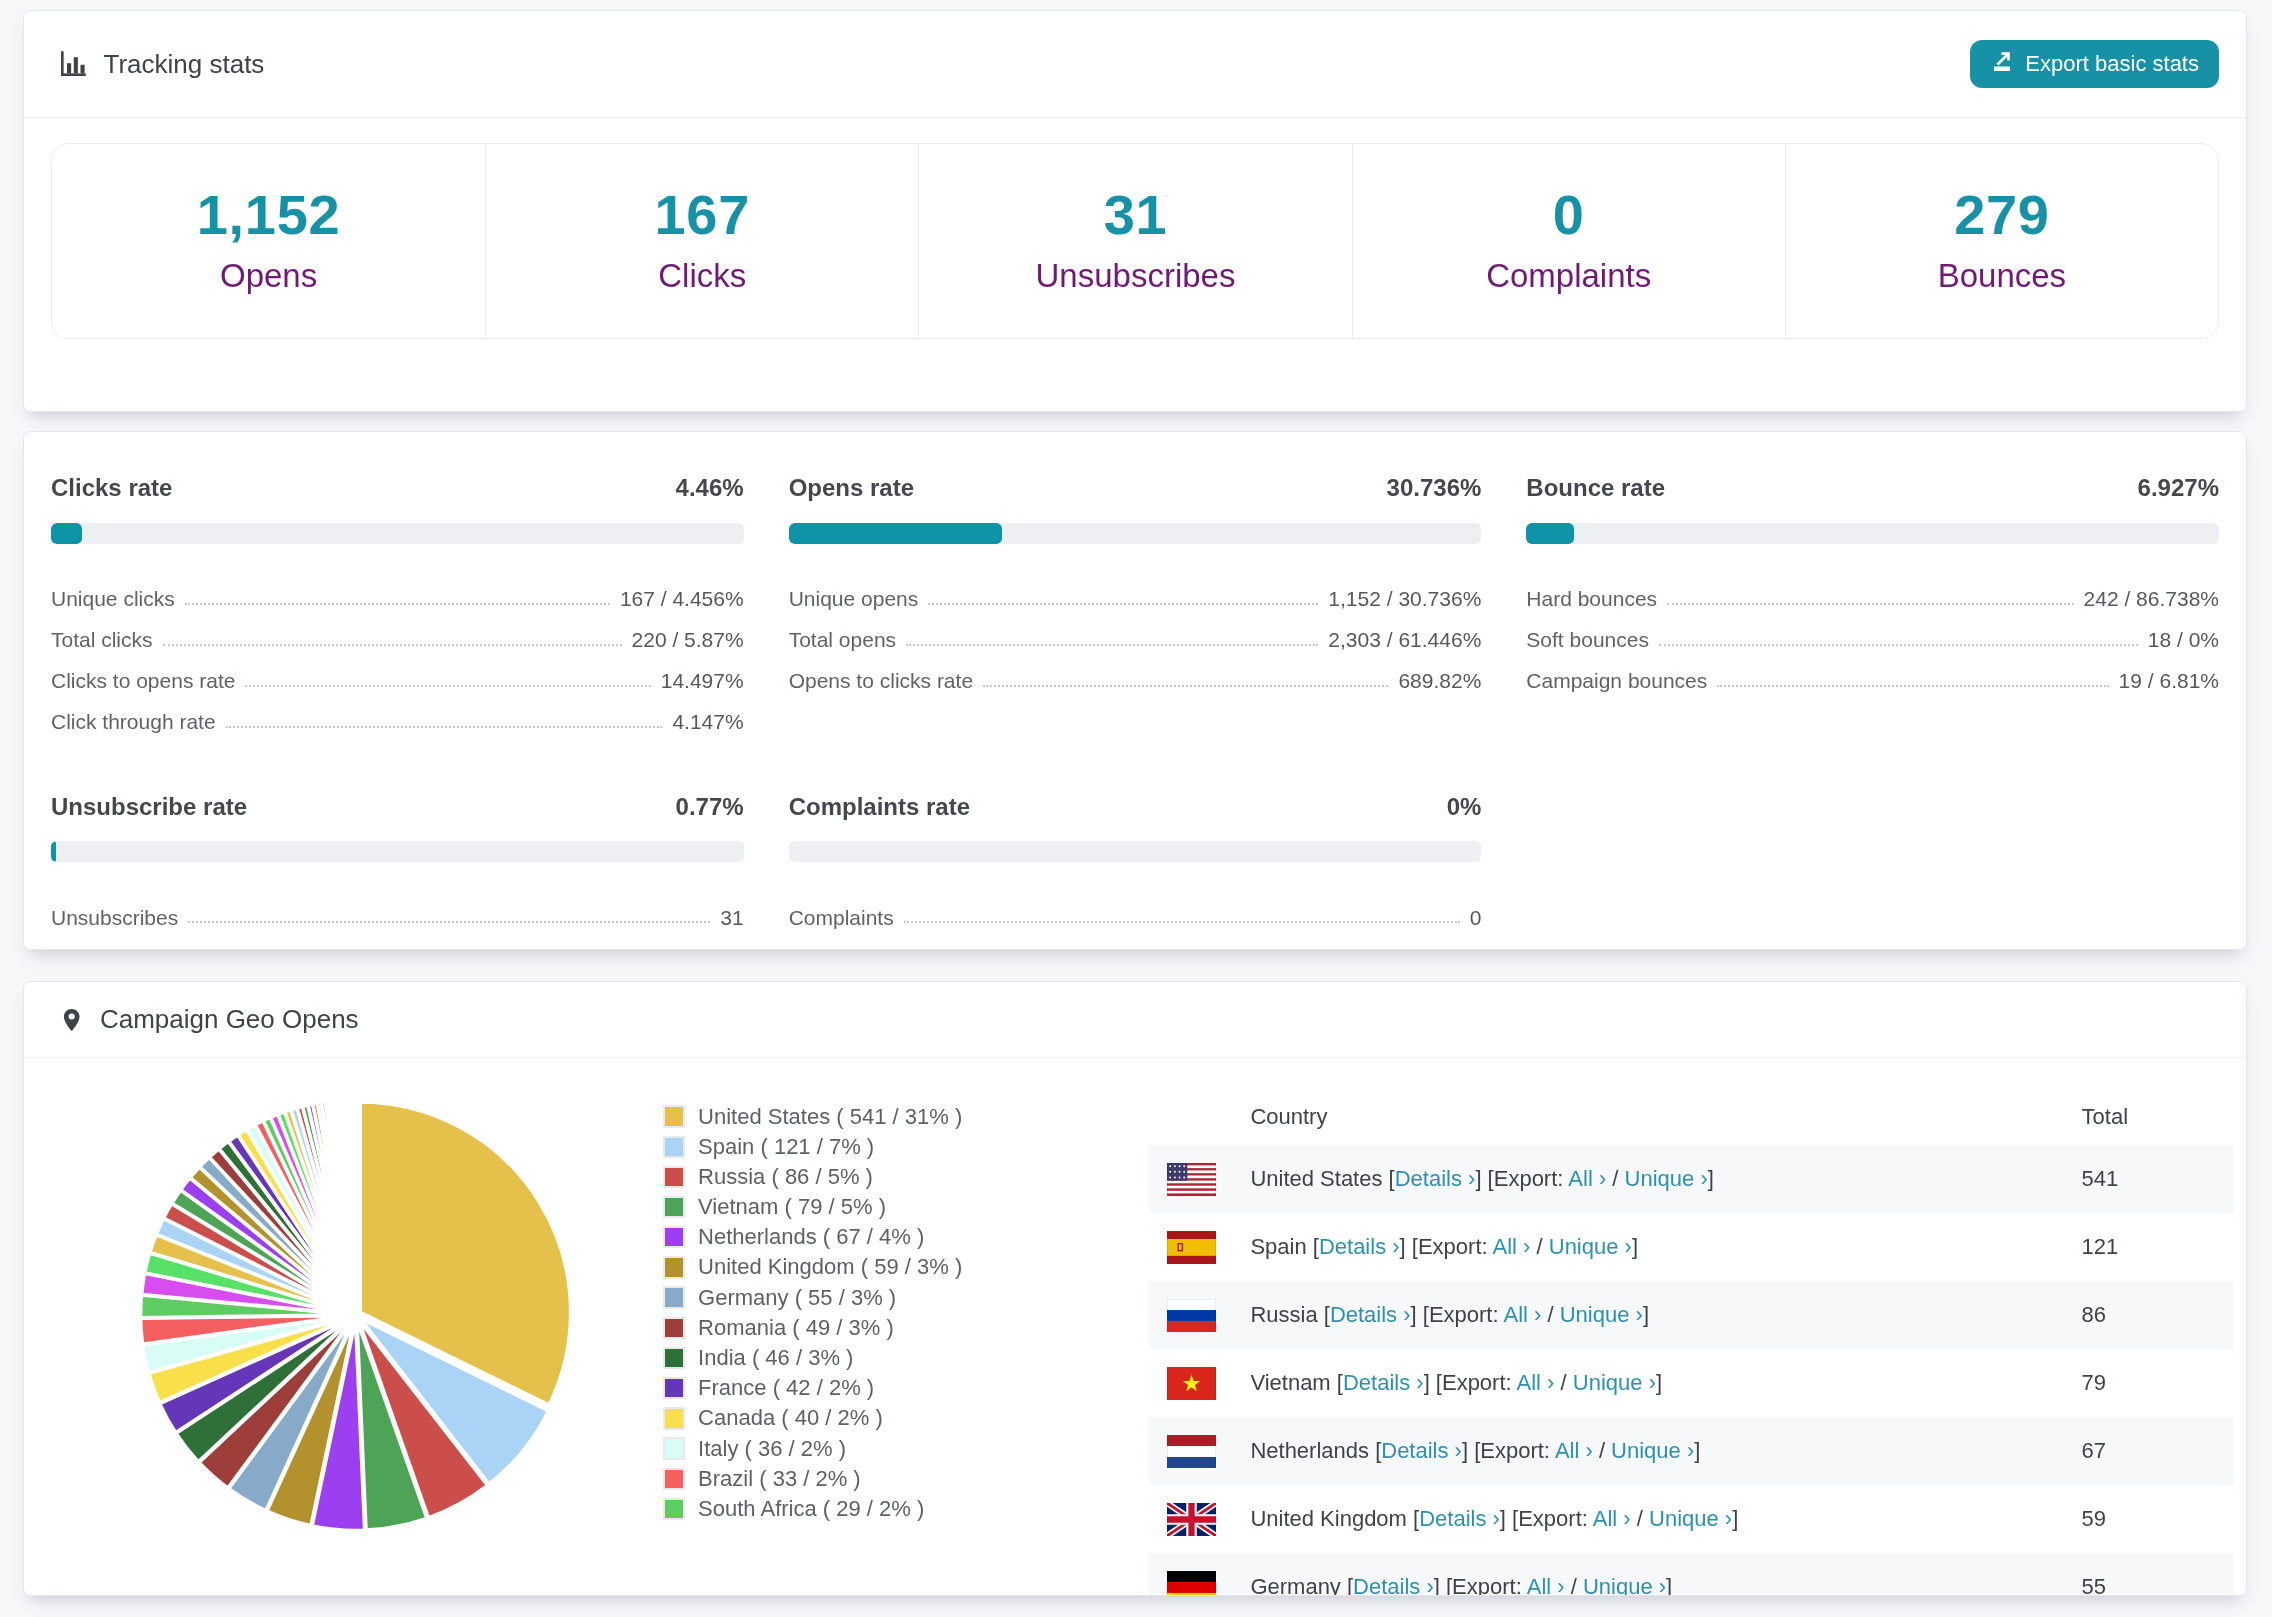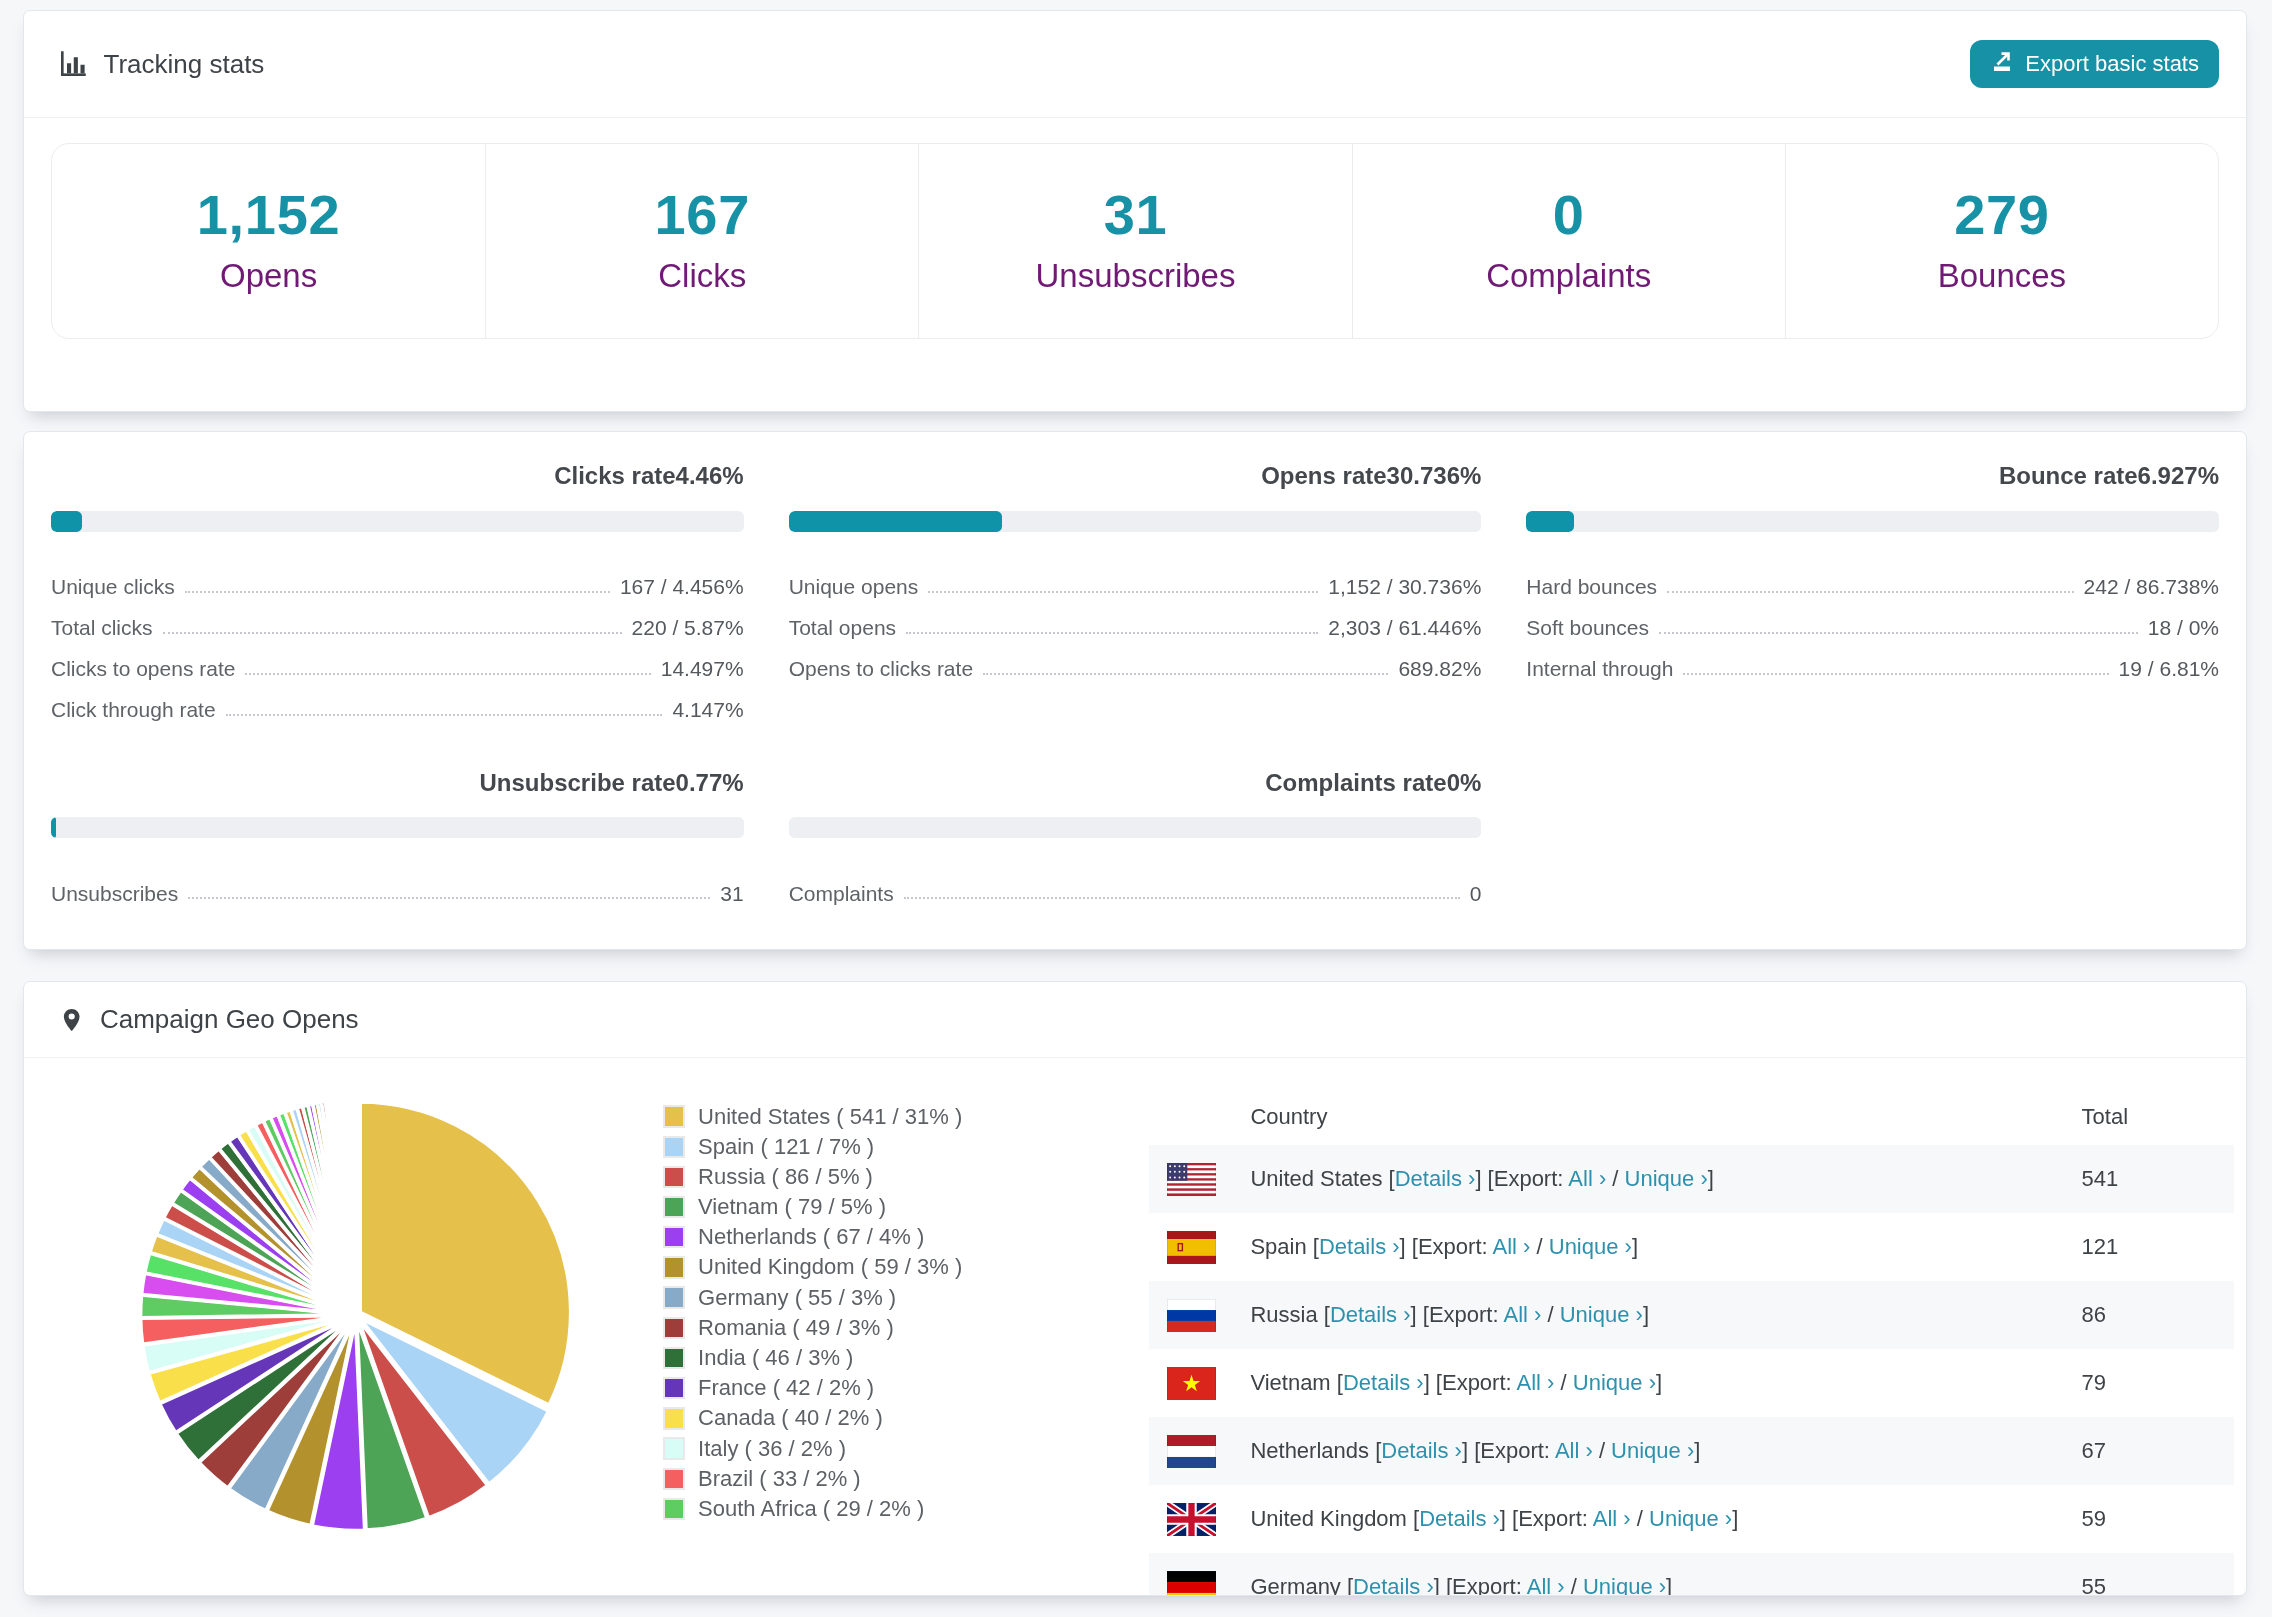--- a/index.html
+++ b/index.html
@@ -44,22 +44,22 @@
   .stat-cell + .stat-cell{border-left:1.4px solid #eaedf0}
   .stat-value{font-size:56px;font-weight:700;color:#1791a6;letter-spacing:0.7px;line-height:1}
   .stat-label{font-size:33px;color:#701a75;margin-top:14px}
 
   
   .rates-grid{
     display:grid;grid-template-columns:1fr 1fr 1fr;
     column-gap:45px;row-gap:45px;padding:32px 27px 0;
   }
   .rate-title-row{
-    display:flex;justify-content:flex-end;align-items:baseline;
-    font-size:24px;font-weight:700;color:#44484d;margin-bottom:22.6px;line-height:1;
+    display:flex;justify-content:space-between;align-items:baseline;
+    font-size:24px;font-weight:700;color:#44484d;margin-bottom:22.6px;line-height:1;margin-top:12px;
   }
   .progress{height:21px;background:#edeff2;border-radius:5.6px;margin-bottom:30px;position:relative;overflow:hidden}
   .progress-fill{position:absolute;left:0;top:0;bottom:0;background:#0f93a8;border-radius:5.6px}
   .rate-row{display:flex;align-items:flex-end;height:41px;font-size:21px;color:#5f6367;box-sizing:border-box;padding-bottom:4.2px}
   .rate-row .l{white-space:nowrap;line-height:1.1}
   .rate-row .leader{flex:1;border-bottom:2.1px dotted #c5c9ce;margin:0 10px 5.6px}
   .rate-row .v{color:#55595d;white-space:nowrap;line-height:1.1}
 
   
   .geo-body{position:relative;height:539px}
@@ -205,21 +205,21 @@
             <span class="l">Hard bounces</span>
             <span class="leader"></span>
             <span class="v">242 / 86.738%</span>
           </div>
           <div class="rate-row">
             <span class="l">Soft bounces</span>
             <span class="leader"></span>
             <span class="v">18 / 0%</span>
           </div>
           <div class="rate-row">
-            <span class="l">Internal through</span>
+            <span class="l">Campaign bounces</span>
             <span class="leader"></span>
             <span class="v">19 / 6.81%</span>
           </div>
         </div>
         <div class="rate-block">
           <div class="rate-title-row">
             <span>Unsubscribe rate</span>
             <span>0.77%</span>
           </div>
           <div class="progress">

